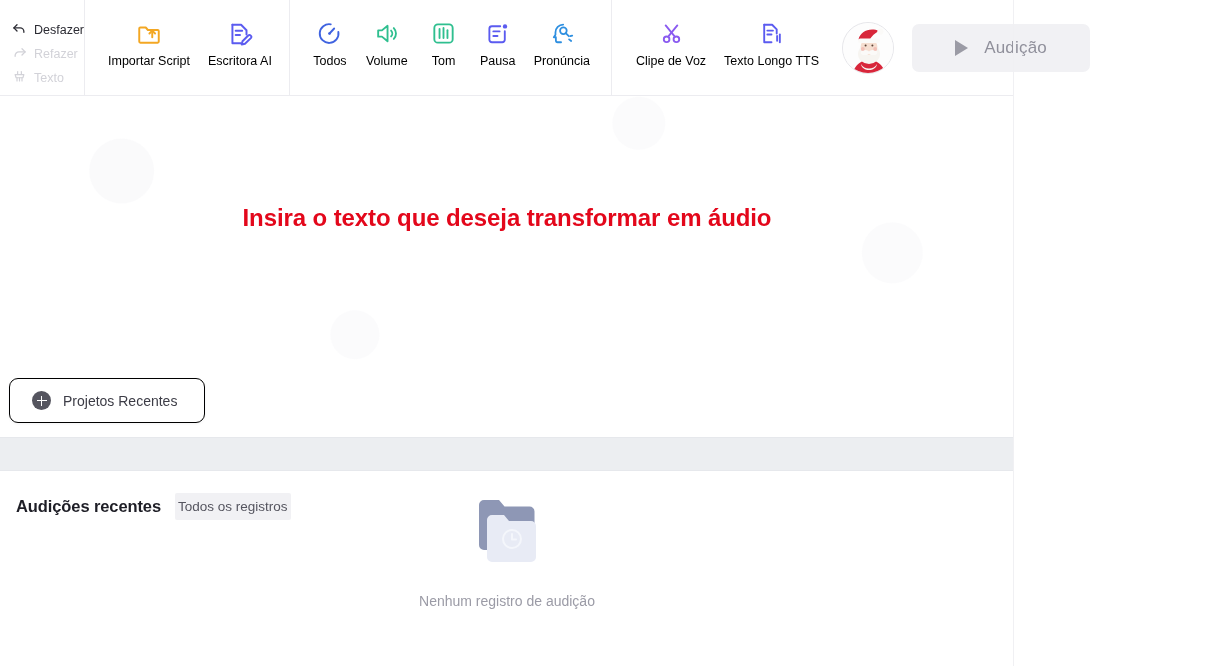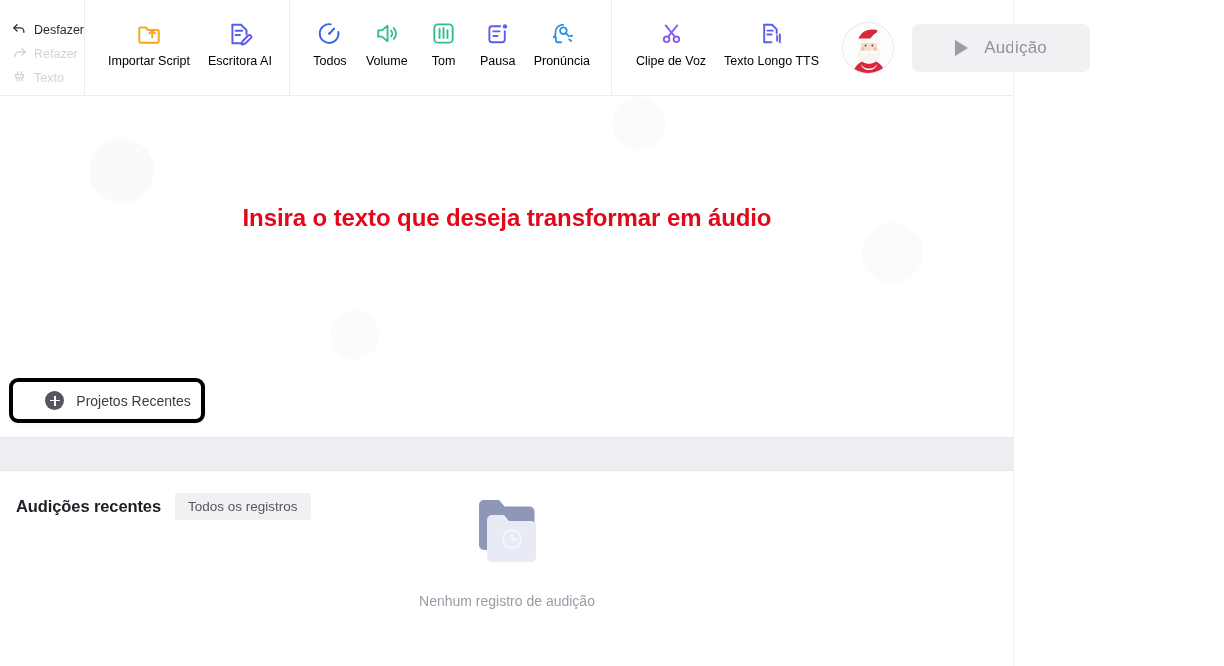--- a/index.html
+++ b/index.html
@@ -148,29 +148,28 @@
     font-weight: bold;
     color: #e3071b;
     letter-spacing: -0.1px;
   }
   .recent-projects {
     position: absolute;
     left: 9px;
     top: 282px;
     width: 196px; height: 45px;
     background: #ffffff;
-    border: 4px solid #000000;
+    border: 1px solid #000000;
     border-radius: 9px;
     box-shadow: 0 1px 3px rgba(30,30,50,.05);
     display: flex; align-items: center;
     padding-left: 22px;
     gap: 12px;
     cursor: pointer;
     user-select: none;
-    justify-content: center;
   }
   .recent-projects .plus-circle {
     width: 19px; height: 19px; border-radius: 50%;
     background: #55555f;
     position: relative;
     flex: 0 0 19px;
   }
   .recent-projects .plus-circle::before,
   .recent-projects .plus-circle::after {
     content: ''; position: absolute; background: #fff;
@@ -203,21 +202,21 @@
   .hp-head {
     display: flex; align-items: center; gap: 14px; text-align: right;
   }
   .hp-title {
     font-size: 16.5px; font-weight: bold; color: #1e1e26;
     letter-spacing: -.1px;
   }
   .hp-chip {
     background: #f1f1f4;
     border-radius: 2px;
-    padding: 6px 13px;
+    padding: 6px 3px;
     font-size: 13.5px;
     color: #55555f;
     cursor: pointer;
     user-select: none;
   }
   .empty-state {
     position: absolute;
     left: 0; right: 0; top: 22px;
     display: flex; flex-direction: column;
     align-items: center;

